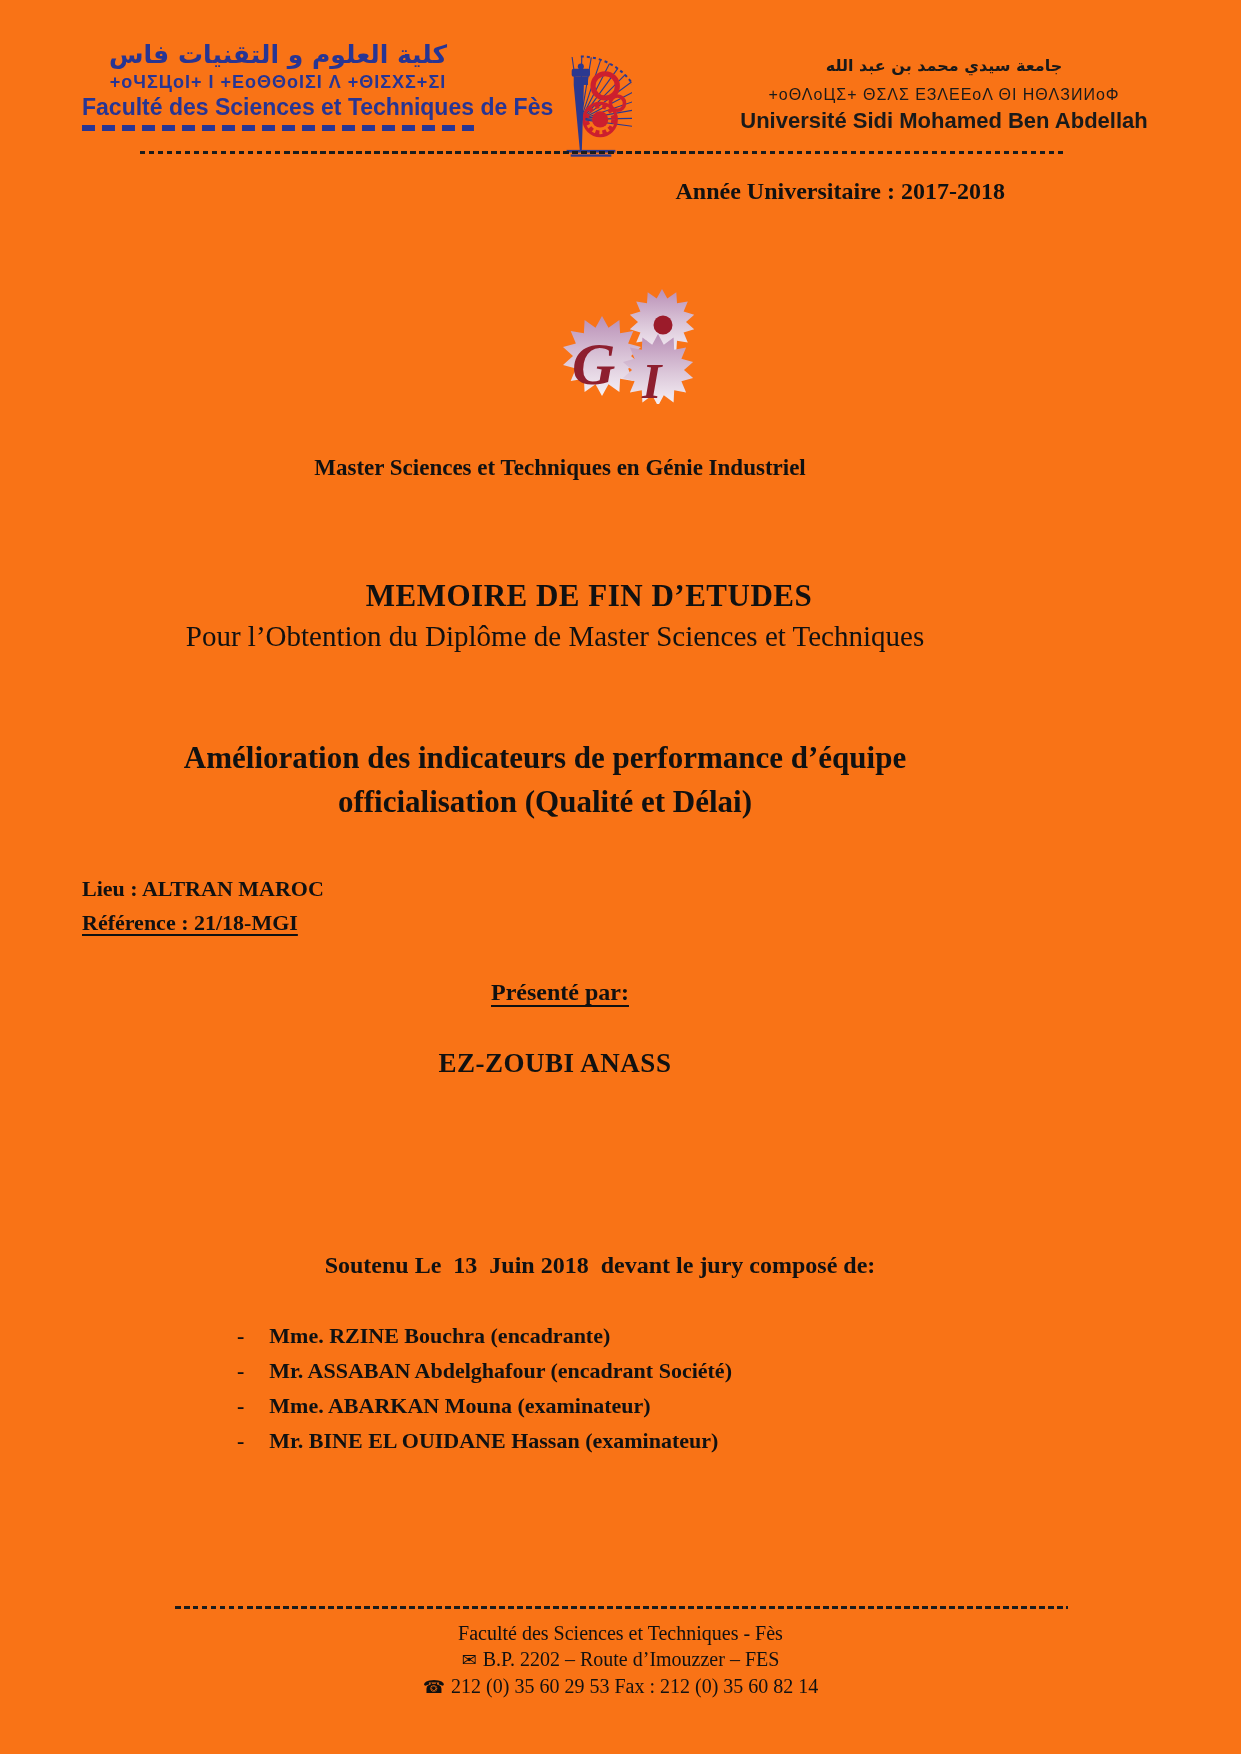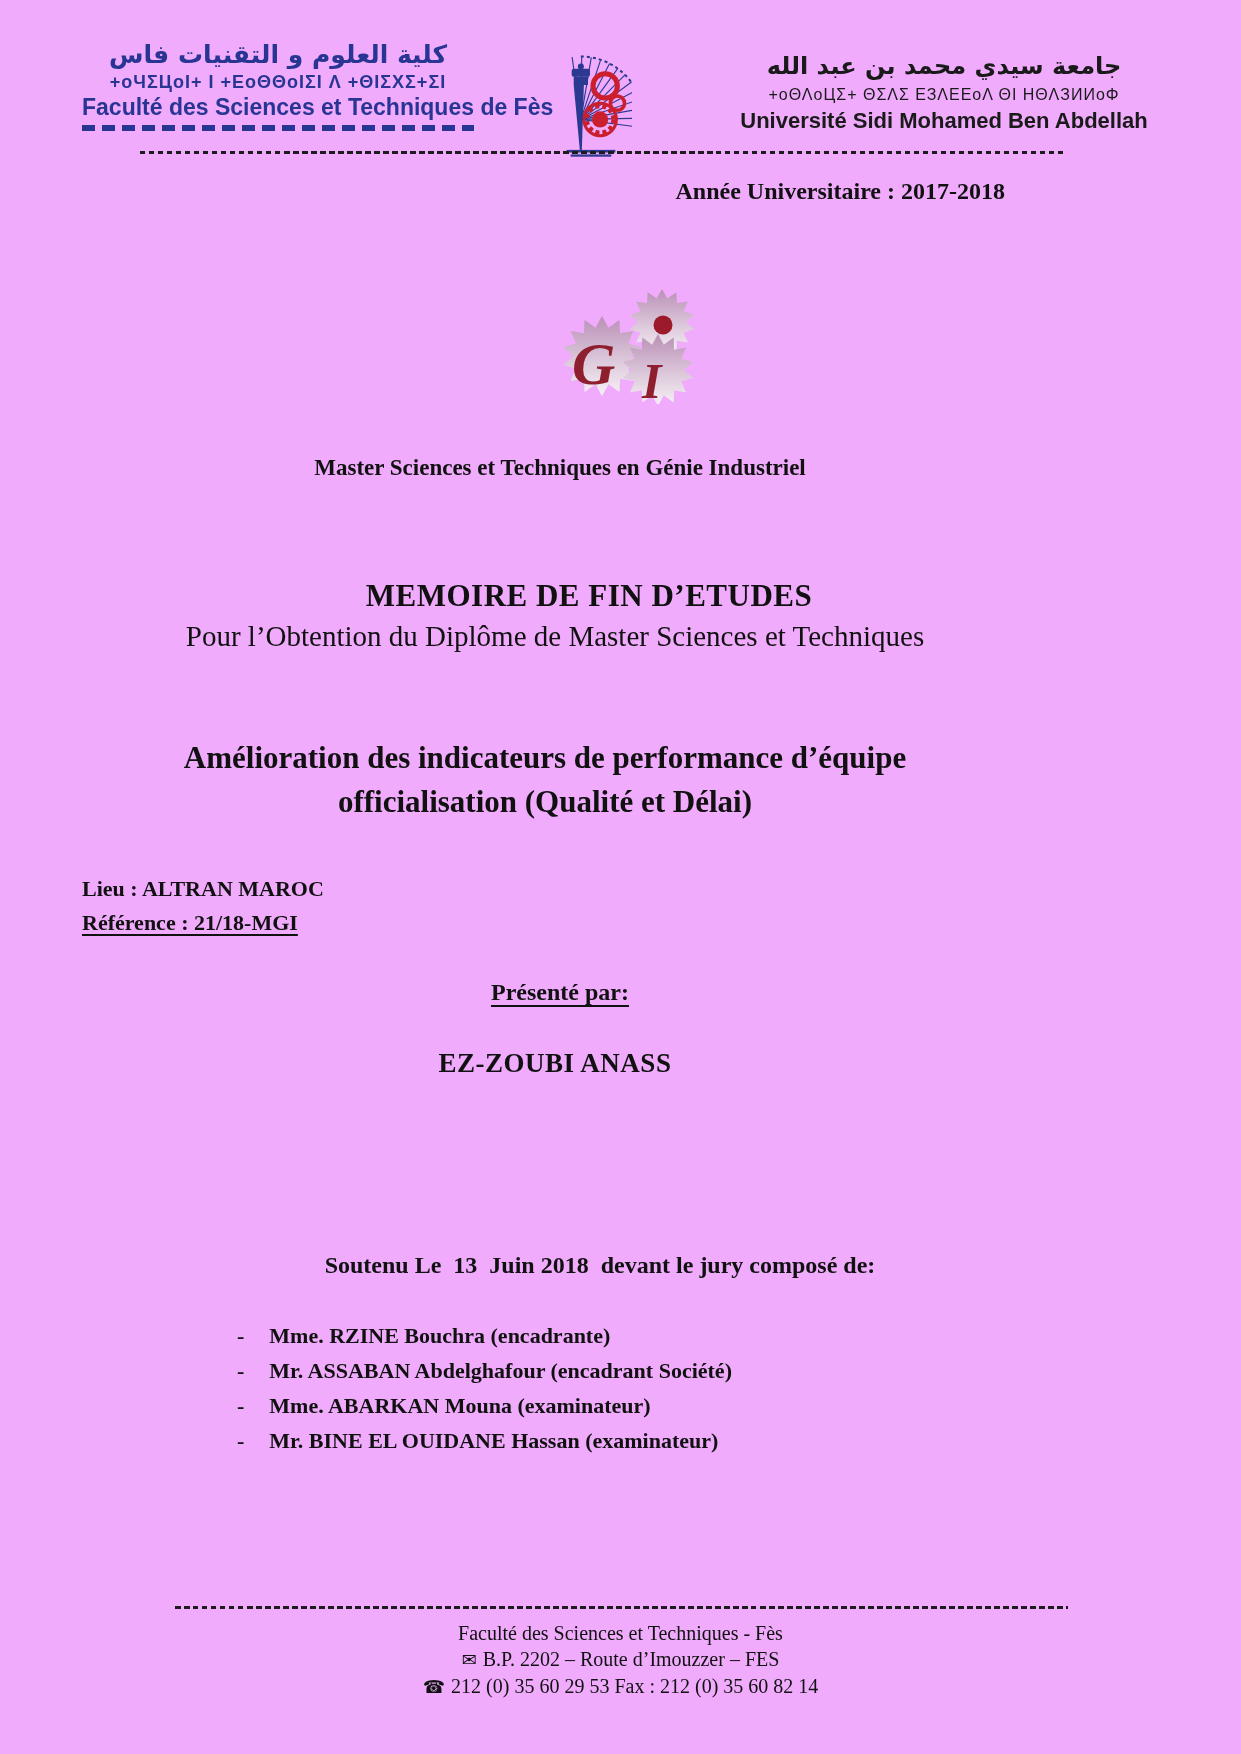--- a/index.html
+++ b/index.html
@@ -3,33 +3,33 @@
 <meta charset="utf-8">
 <style>
   :root{
     --navy:#283593;
     --logo-red:#8e1f2f;
     --emblem-red:#cc1f2e;
     --emblem-blue:#2b3990;
     --ink:#111111;
   }
   html,body{margin:0;padding:0;background:#ffffff;}
-  .page{position:relative;width:1241px;height:1754px;background:#f0abfc;overflow:hidden;
+  .page{position:relative;width:1241px;height:1754px;background:#f97316;overflow:hidden;
         font-family:"Liberation Serif","DejaVu Serif",serif;color:var(--ink);}
 
   
   .header{position:absolute;top:28px;left:82px;right:62px;display:flex;justify-content:space-between;align-items:flex-start;}
   .h-left{width:392px;text-align:center;font-family:"Liberation Sans","DejaVu Sans",sans-serif;color:var(--navy);padding-top:12px;}
   .h-left .ar{font-family:"DejaVu Sans",sans-serif;font-weight:bold;font-size:25px;line-height:30px;}
   .h-left .tif{font-weight:bold;font-size:18px;line-height:24px;letter-spacing:1px;white-space:nowrap;}
   .h-left .fr{font-weight:bold;font-size:23px;line-height:26px;white-space:nowrap;}
   .deco-bar{margin-top:5px;height:6px;
     background:repeating-linear-gradient(90deg,var(--navy) 0 13px,transparent 13px 20px);}
   .h-right{width:470px;text-align:center;font-family:"Liberation Sans","DejaVu Sans",sans-serif;color:#1a1a1a;padding-top:22px;}
-  .h-right .ar{font-family:"DejaVu Sans",sans-serif;font-weight:bold;font-size:24px;line-height:32px;}
+  .h-right .ar{font-family:"DejaVu Sans",sans-serif;font-weight:bold;font-size:16px;line-height:32px;}
   .h-right .tif{font-weight:normal;font-size:16px;line-height:26px;letter-spacing:1px;white-space:nowrap;}
   .h-right .fr{font-weight:bold;font-size:22px;line-height:26px;white-space:nowrap;}
   .emblem{width:80px;flex:0 0 auto;margin-top:0;}
 
   
   .dashline{position:absolute;height:3px;
     background:repeating-linear-gradient(90deg,#1c1c1c 0 5.5px,transparent 5.5px 9px);}
   .sep-top{top:151px;left:140px;width:925px;}
   .sep-bottom{top:1606px;left:175px;width:893px;}
 

